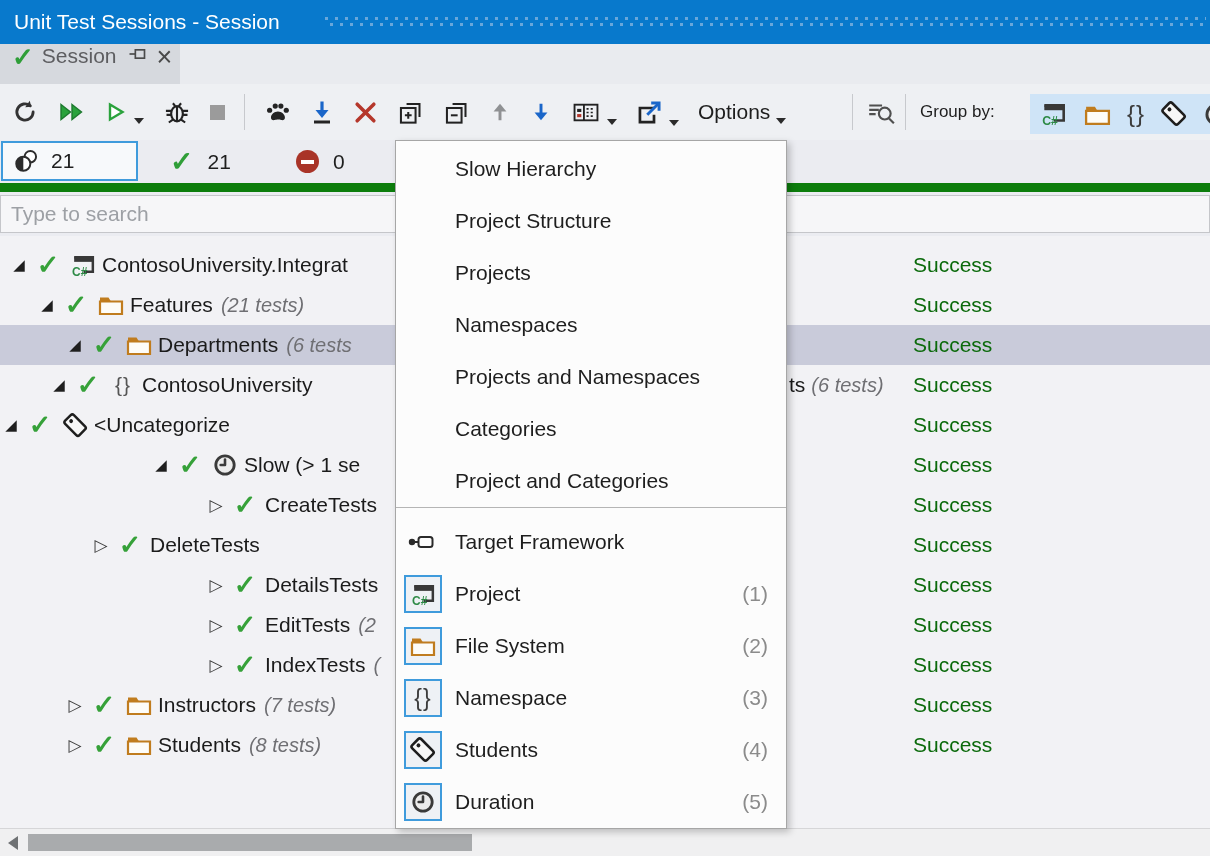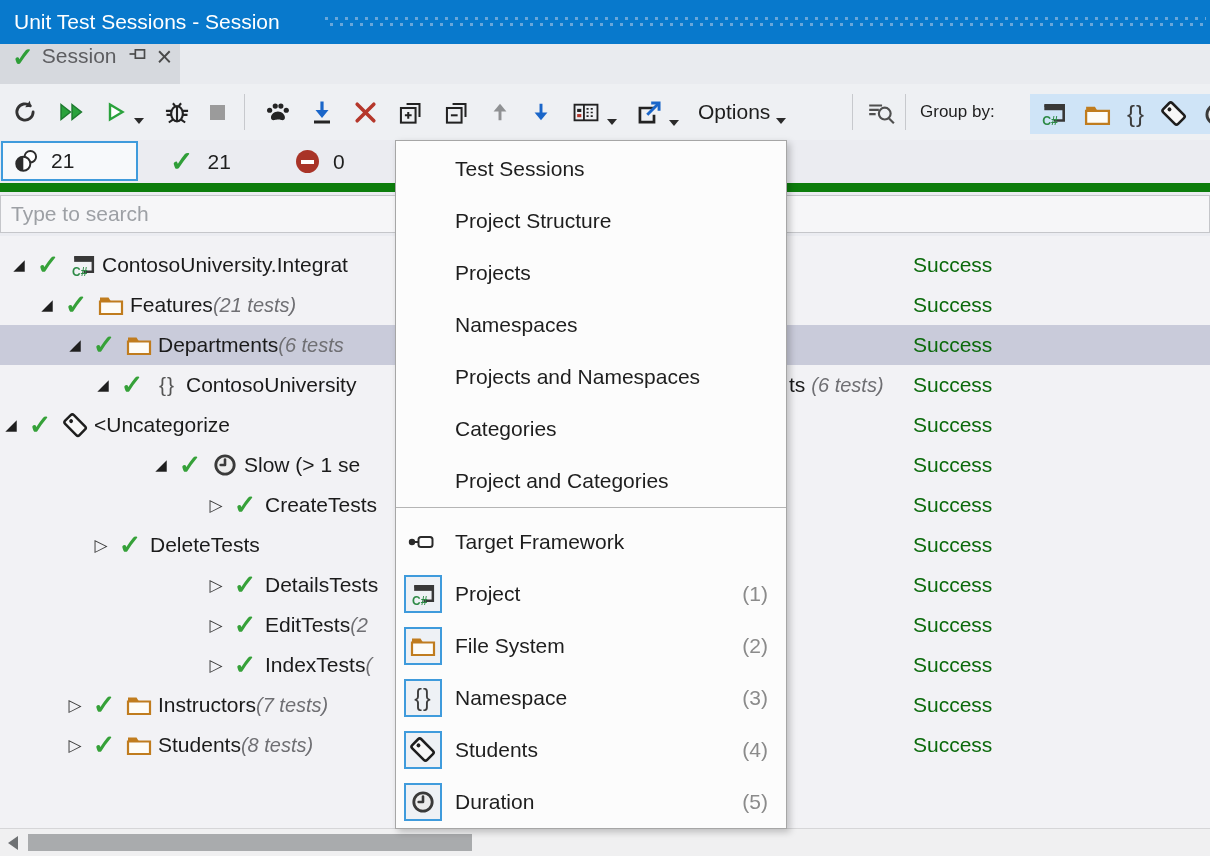--- a/index.html
+++ b/index.html
@@ -63,21 +63,21 @@
   .row { height:40px; display:flex; align-items:center; position:relative; white-space:nowrap; }
   .row.sel { background:#c9cbda; }
   .exp { width:22px; flex:0 0 22px; margin-right:6px; text-align:center; line-height:1; }
   .exp.expanded::before { content:"◢"; font-size:15px; color:#1f1f1f; }
   .exp.collapsed::before { content:"▷"; font-size:17px; color:#3a3a3a; }
   .rchk { width:24px; flex:0 0 24px; margin-right:8px; text-align:center; color:#36a139; font-weight:bold; font-size:27px; line-height:1; }
   .ticon { width:30px; flex:0 0 30px; margin-right:4px; display:flex; align-items:center; justify-content:center; }
   .ns-glyph::before { content:"{}"; }
   .ns-glyph { font-size:21px; color:#555; letter-spacing:1px; }
   .lab { font-size:21px; color:#1b1b1b; }
-  .cnt { font-size:20px; font-style:italic; color:#6f6f73; margin-left:0; }
+  .cnt { font-size:20px; font-style:italic; color:#6f6f73; margin-left:8px; }
   .cnt:empty { display:none; }
   .status { position:absolute; left:913px; font-size:21px; color:#0b6a0b; }
   .rfrag { position:absolute; left:789px; font-size:21px; color:#1b1b1b; }
   .rfrag .cnt { margin-left:6px; }
 
   
   .menu { position:absolute; left:395px; top:140px; width:392px; background:#fcfcfc; border:1px solid #a6a6a6; box-shadow:3px 3px 7px rgba(0,0,0,.22); z-index:6; padding-top:2px; }
   .mi { height:52px; line-height:52px; padding-left:59px; font-size:21px; color:#1e1e1e; position:relative; }
   .msep { height:1px; background:#b5b5b5; margin-bottom:8px; }
   .mi .num { position:absolute; right:18px; top:0; color:#8b8b8b; }
@@ -333,21 +333,21 @@
         <span class="ticon">
           <svg width="28" height="24" viewBox="0 0 28 24">
               <path d="M3 8.5h22V21H3z" fill="#fdfcf8" stroke="#c07c1e" stroke-width="2.2"></path>
               <path d="M3 8.5V4.5h8.5l2.5 4z" fill="#c07c1e"></path>
             </svg>
         </span>
         <span class="lab">Departments</span>
         <span class="cnt">(6 tests</span>
         <span class="status">Success</span>
       </div>
-      <div class="row" style="padding-left:92px">
+      <div class="row" style="padding-left:48px">
         <span class="exp expanded"></span>
         <span class="rchk chk"></span>
         <span class="ticon">
             <span class="ns-glyph"></span>
           </span>
         <span class="lab">ContosoUniversity</span>
         <span class="rfrag">
           <span>ts</span><span class="cnt">(6 tests)</span>
         </span>
         <span class="status">Success</span>
@@ -433,21 +433,21 @@
             </svg>
         </span>
         <span class="lab">Students</span>
         <span class="cnt">(8 tests)</span>
         <span class="status">Success</span>
       </div>
     </div>
   </div>
 
   <div class="menu">
-    <div class="mi"><span>Test Sessions</span></div>
+    <div class="mi"><span>Slow Hierarchy</span></div>
     <div class="mi"><span>Project Structure</span></div>
     <div class="mi"><span>Projects</span></div>
     <div class="mi"><span>Namespaces</span></div>
     <div class="mi"><span>Projects and Namespaces</span></div>
     <div class="mi"><span>Categories</span></div>
     <div class="mi"><span>Project and Categories</span></div>
     <div class="msep"></div>
     <div class="mi">
       <span class="mplain">
         <svg width="32" height="24" viewBox="0 0 30 24" fill="none" stroke="#2a2a2a" stroke-width="2">

